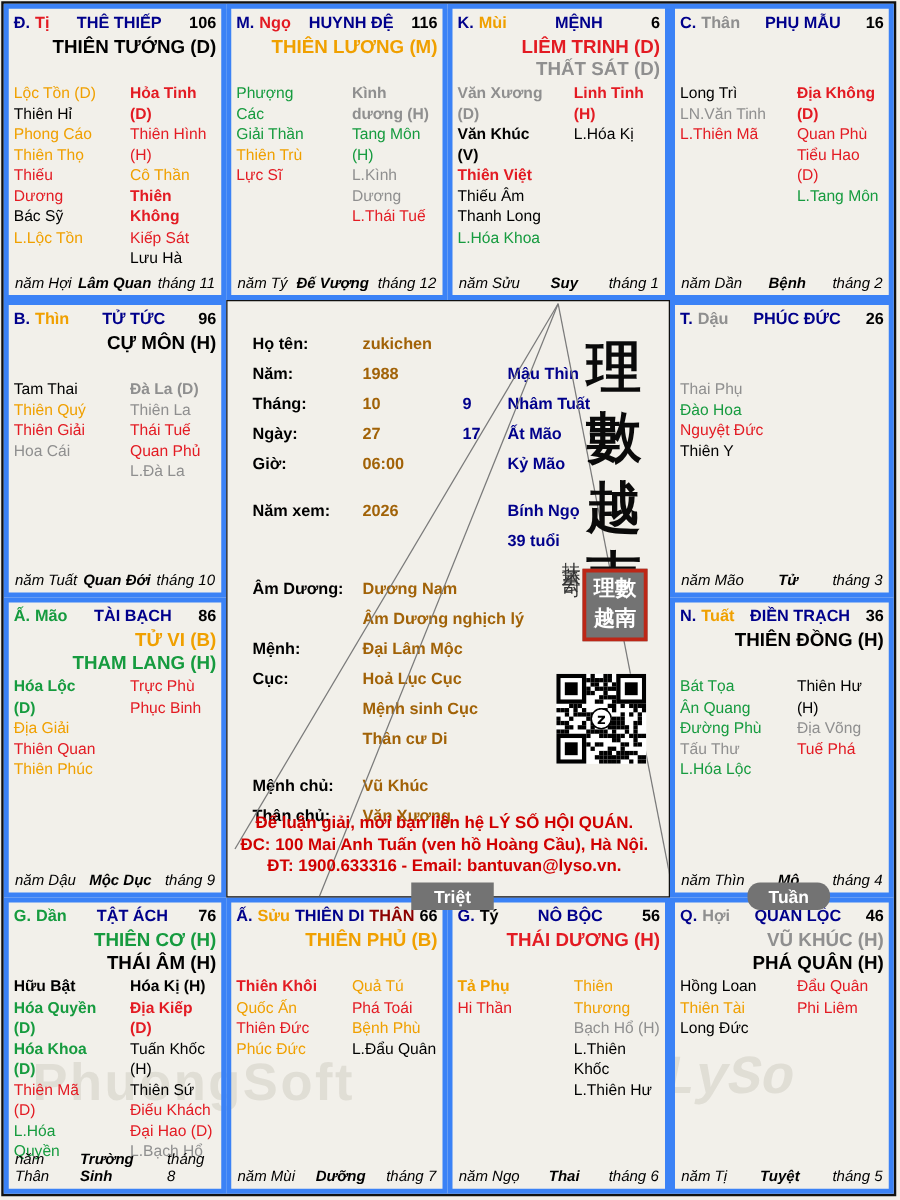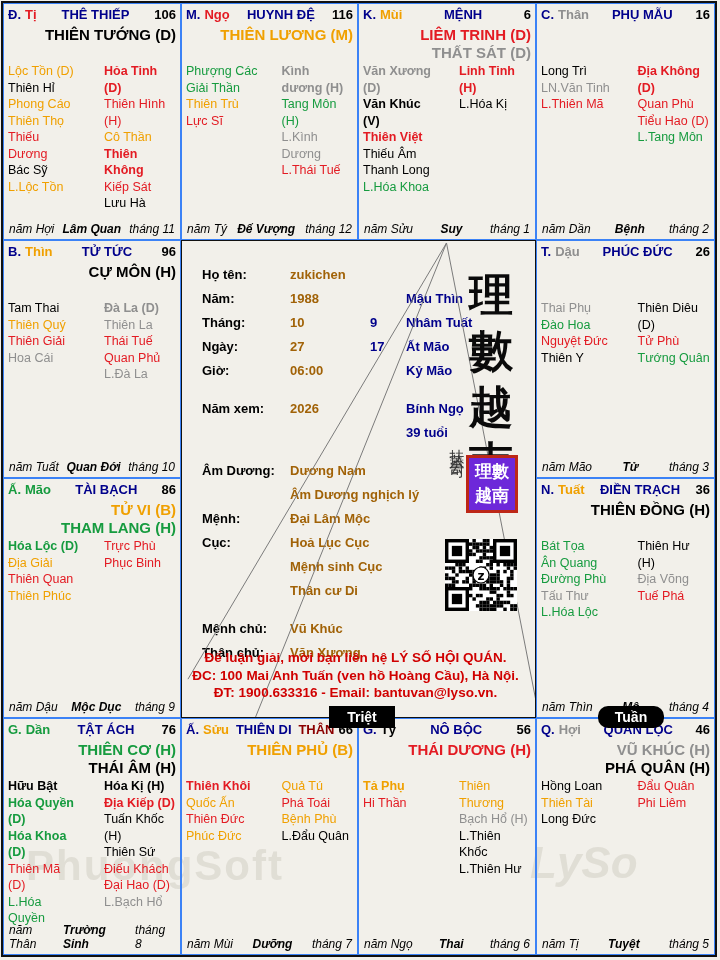--- a/index.html
+++ b/index.html
@@ -1,22 +1,22 @@
 <!DOCTYPE html>
 <html><head>
 <meta charset="utf-8">
 <style>
   html,body{margin:0;padding:0;width:720px;height:960px;background:#F2F0EA;
     font-family:"Liberation Sans","DejaVu Sans",sans-serif;overflow:hidden;position:relative;}
   .wm{position:absolute;z-index:0;color:rgba(110,100,80,.13);font-weight:bold;pointer-events:none;}
   .wm1{left:26px;top:842px;font-size:42px;letter-spacing:2px;}
-  .wm2{left:530px;top:838px;font-size:44px;font-family:Liberation Sans, sans-serif;font-style:italic;}
+  .wm2{left:530px;top:838px;font-size:44px;font-family:Liberation Mono, monospace;font-style:italic;}
   .board{position:absolute;left:1px;top:1px;width:712px;height:952px;border:2px solid #111;
     display:grid;grid-template-columns:178px 177px 178px 179px;grid-template-rows:237px 238px 240px 237px;z-index:1;}
-  .cell{position:relative;border:1px solid #3b82f6;padding:3px 4px;box-sizing:border-box;overflow:hidden;font-size:12.5px;}
+  .cell{position:relative;border:4px solid #3b82f6;padding:3px 4px;box-sizing:border-box;overflow:hidden;font-size:12.5px;}
   .cell-head{display:flex;justify-content:space-between;align-items:baseline;font-size:13px;font-weight:bold;white-space:nowrap;}
   .stem-gap{display:inline-block;width:4px;}
   .palace{color:#00008B;}
   .head-right .extra{color:#8B0000;margin-right:4px;}
   .head-right .num{color:#000;}
   .mains{min-height:41px;text-align:right;font-weight:bold;font-size:15px;line-height:18px;padding-top:4px;box-sizing:border-box;}
   .lists{display:flex;line-height:16.5px;font-size:12.5px;gap:24px;}
   .col-left{width:50%;}
   .col-right{width:50%;}
   .cell-foot{position:absolute;left:5px;right:5px;bottom:3px;display:flex;justify-content:space-between;font-size:12px;color:#000;font-style:italic;}
@@ -32,26 +32,26 @@
   .crow .lb{display:inline-block;width:88px;font-weight:bold;color:#000;}
   .crow .v1{display:inline-block;min-width:80px;font-weight:bold;color:#a16207;}
   .crow .v2{display:inline-block;min-width:36px;font-weight:bold;color:#00008B;}
   .crow .v3{display:inline-block;font-weight:bold;color:#00008B;}
   .contact{position:absolute;left:0;right:6px;top:408px;text-align:center;color:#D00000;
     font-weight:bold;font-size:13.5px;line-height:17.5px;white-space:nowrap;}
   .calli{position:absolute;left:282px;top:26px;width:54px;text-align:center;color:#0a0a0a;
     font-family:"DejaVu Serif",serif;font-weight:bold;font-size:44px;line-height:56px;}
   .company{position:absolute;left:264px;top:196px;width:20px;writing-mode:vertical-rl;
     font-family:"DejaVu Serif",serif;font-size:15px;letter-spacing:5px;color:#333;}
-  .seal{position:absolute;left:284px;top:214px;width:52px;height:58px;background:#6d28d9;
+  .seal{position:absolute;left:284px;top:214px;width:52px;height:58px;background:#737373;
     border:3px solid #BD2717;box-sizing:border-box;color:#fff;font-family:"DejaVu Serif",serif;
     font-size:17px;line-height:24px;text-align:center;font-weight:bold;overflow:hidden;word-break:break-all;padding-top:1px;}
   .qr{position:absolute;left:263px;top:298px;width:72px;height:72px;background:#fff;}
   .lines{position:absolute;inset:0;width:100%;height:100%;pointer-events:none;}
-  .badge{position:absolute;width:66px;height:22px;background:#000000;color:#fff;font-weight:bold;
+  .badge{position:absolute;width:66px;height:22px;background:#737373;color:#fff;font-weight:bold;
     font-size:14px;text-align:center;line-height:22px;z-index:6;}
   .badge-triet{left:326px;top:703px;}
   .badge-tuan{left:595px;top:703px;border-radius:10px;}
 </style>
 </head>
 <body>
 
 <div class="wm wm1">PhuongSoft</div>
 <div class="wm wm2">LySo</div>
 
@@ -497,25 +497,20 @@
       <span class="head-right"><span class="num">26</span></span>
     </div>
     <div class="mains"></div>
     <div class="lists">
       <div class="col-left">
           <div class="c-gray">Thai Phụ</div>
           <div class="c-green">Đào Hoa</div>
           <div class="c-red">Nguyệt Đức</div>
           <div class="c-black">Thiên Y</div>
         </div>
-      <div class="col-right">
-          <div class="c-black">Thiên Diêu (D)</div>
-          <div class="c-red">Tử Phù</div>
-          <div class="c-green">Tướng Quân</div>
-        </div>
     </div>
     <div class="cell-foot">
       <span>năm Mão</span>
       <span class="foot-mid">Tử</span>
       <span>tháng 3</span>
     </div>
   </div>
     <div class="cell" style="grid-area: 3 / 1;">
     <div class="cell-head">
       <span><span class="b c-green">Ấ.</span><span class="stem-gap"></span><span class="b c-green">Mão</span></span>

